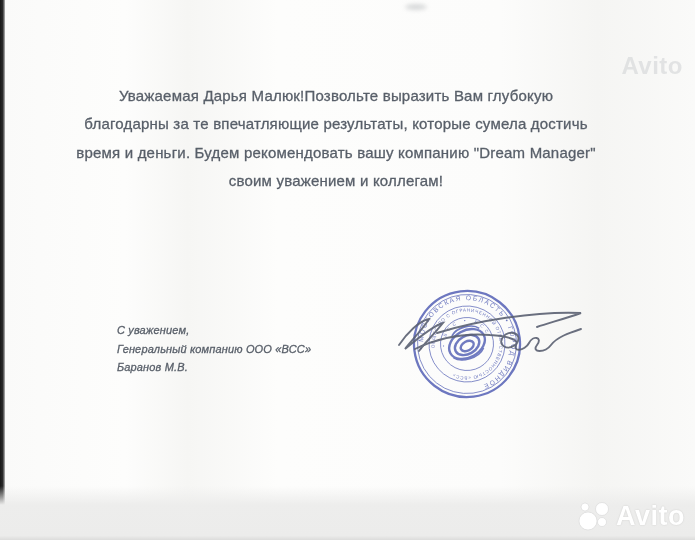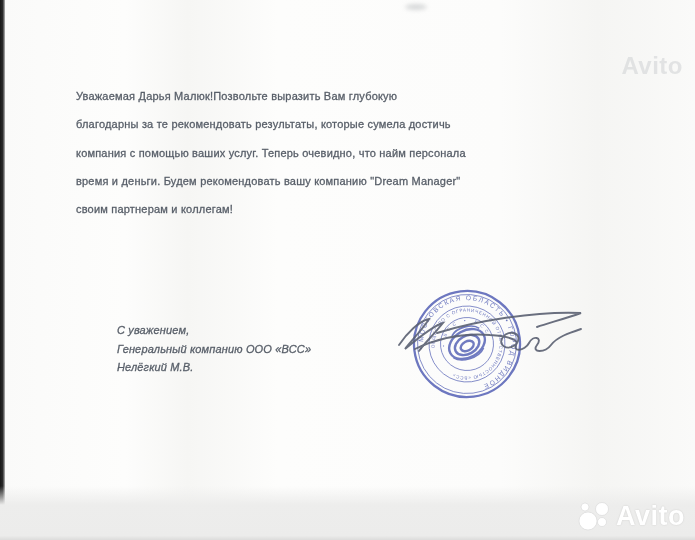--- a/index.html
+++ b/index.html
@@ -13,22 +13,22 @@
   .paper-edge{
     position:absolute;left:0;top:0;width:5px;height:540px;
     background:linear-gradient(90deg,#181818 0%,#2b2b2b 55%,#9a9a9a 90%,rgba(200,200,200,0) 100%);
   }
   .smudge-top{
     position:absolute;left:405px;top:4px;width:22px;height:6px;border-radius:50%;
     background:#b9bcbe;filter:blur(2px);opacity:.55;
   }
   
   .letter-body{
-    position:absolute;left:76px;top:82px;width:560px;
-    color:#585f69;font-size:11px;line-height:28.3px;
+    position:absolute;left:56px;top:82px;width:560px;
+    text-align:center;color:#585f69;font-size:15px;line-height:28.3px;
     letter-spacing:.2px;-webkit-text-stroke:.3px #585f69;
   }
   .letter-body span{display:block;white-space:nowrap;}
   
   .closing{
     position:absolute;left:117px;top:321px;color:#585f69;font-size:11px;
     line-height:18.6px;letter-spacing:.15px;font-style:italic;-webkit-text-stroke:.3px #585f69;
   }
   .closing span{display:block;}
   
@@ -55,30 +55,29 @@
 </head>
 <body>
 
 <div class="stage">
 
   <div class="paper-edge"></div>
   <div class="smudge-top"></div>
 
   <div class="letter-body">
     <span>Уважаемая Дарья Малюк!Позвольте выразить Вам глубокую</span>
-    <span>благодарны за те рекомендовать результаты, которые сумела достичь</span>
-    <span>компания с помощью ваших услуг. Теперь очевидно, что найм персонала</span>
+    <span>благодарны за те впечатляющие результаты, которые сумела достичь</span>
     <span>время и деньги. Будем рекомендовать вашу компанию "Dream Manager"</span>
-    <span>своим партнерам и коллегам!</span>
+    <span>своим уважением и коллегам!</span>
   </div>
 
   <div class="closing">
     <span>С уважением,</span>
     <span>Генеральный компанию ООО «ВСС»</span>
-    <span>Нелёгкий М.В.</span>
+    <span>Баранов М.В.</span>
   </div>
 
   <div class="stamp-wrap">
     <svg width="120" height="120" viewBox="0 0 120 120">
       <defs>
         <path id="ringOuter" d="M 16 60 A 44 44 0 1 1 104 60 A 44 44 0 1 1 16 60"></path>
         <path id="ringMiddle" d="M 27.5 60 A 32.5 32.5 0 1 1 92.5 60 A 32.5 32.5 0 1 1 27.5 60"></path>
         <path id="ringInner" d="M 38 60 A 22 22 0 1 1 82 60 A 22 22 0 1 1 38 60"></path>
       </defs>
       <g stroke="#4d5ab2" fill="none" opacity="0.82">

